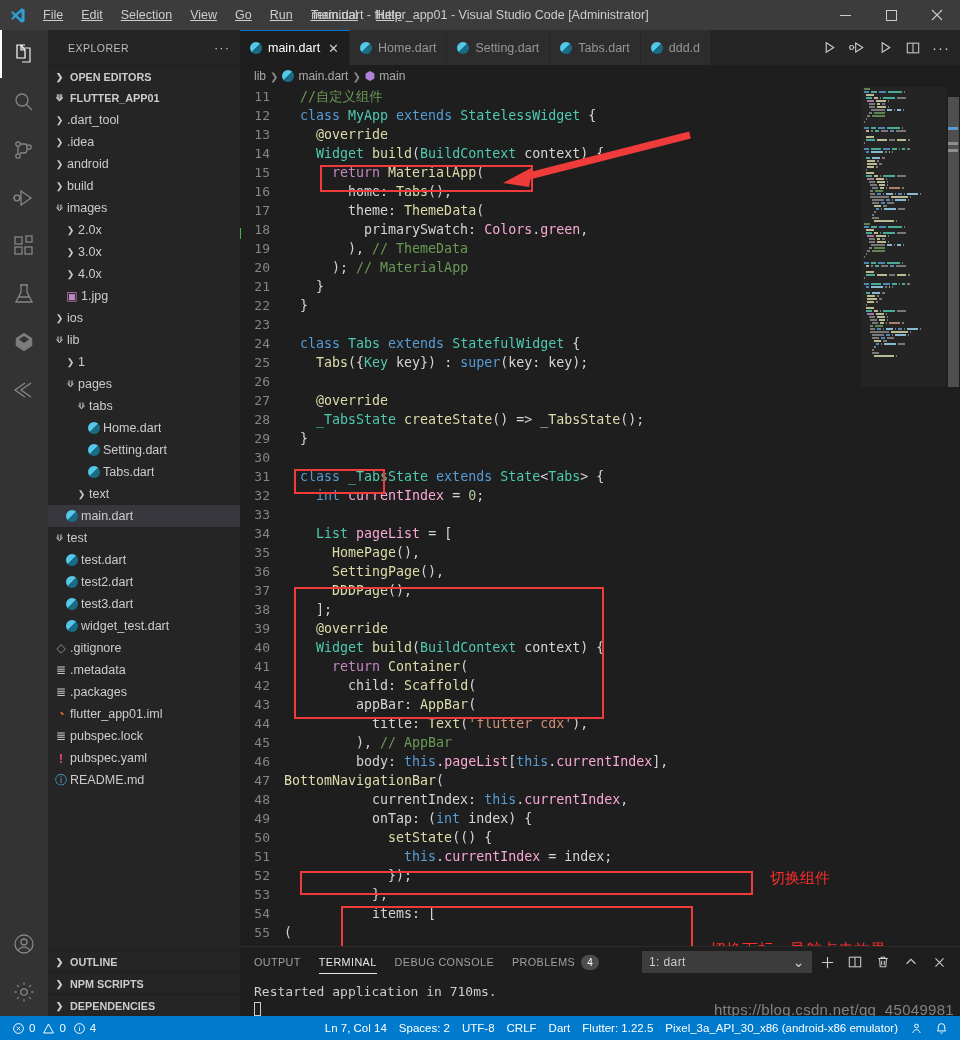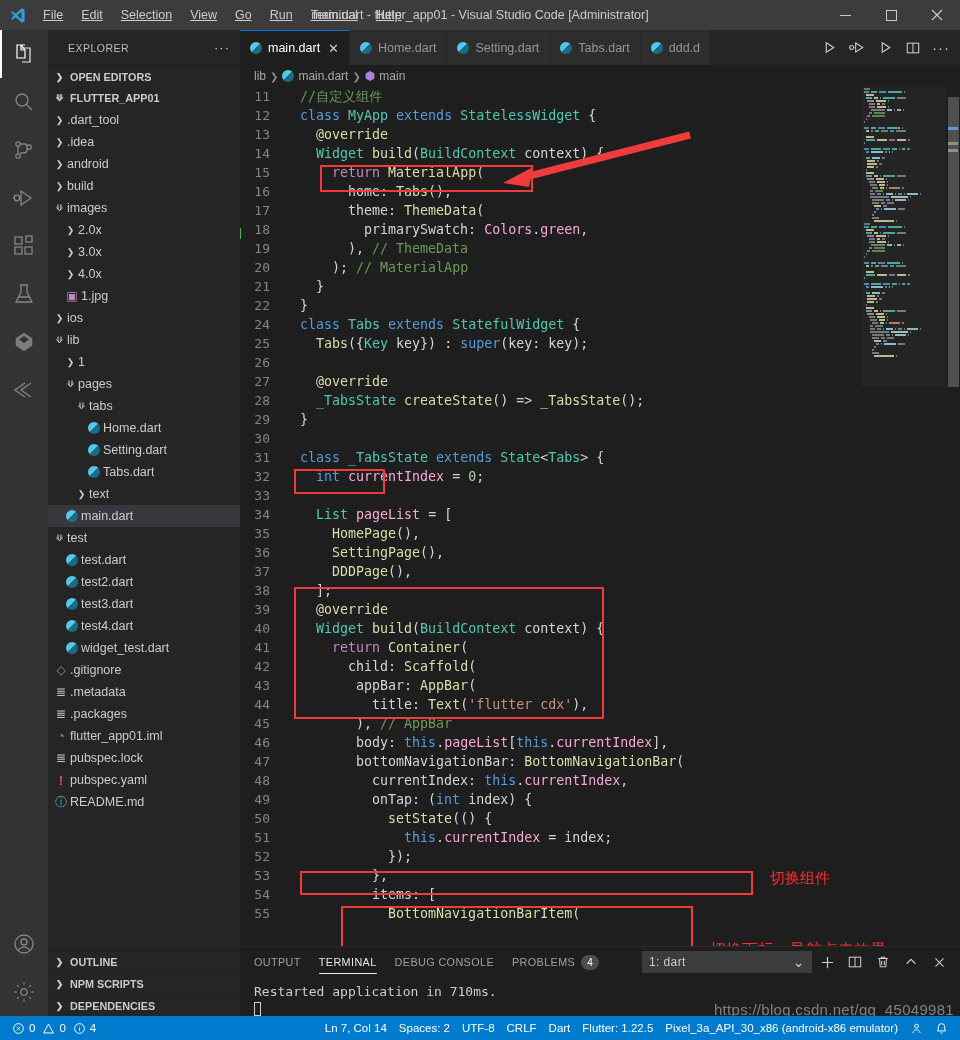--- a/index.html
+++ b/index.html
@@ -405,27 +405,20 @@
             <span class="dart-dot"></span>
           </span>
           <span class="lbl">test2.dart</span>
         </div>
         <div class="row">
           <span style="display:inline-block;width:15px;flex:none;"></span>
           <span class="ficon">
             <span class="dart-dot"></span>
           </span>
           <span class="lbl">test3.dart</span>
-        </div>
-        <div class="row">
-          <span style="display:inline-block;width:15px;flex:none;"></span>
-          <span class="ficon">
-            <span class="dart-dot"></span>
-          </span>
-          <span class="lbl">test4.dart</span>
         </div>
         <div class="row">
           <span style="display:inline-block;width:15px;flex:none;"></span>
           <span class="ficon">
             <span class="dart-dot"></span>
           </span>
           <span class="lbl">widget_test.dart</span>
         </div>
         <div class="row">
           <span style="display:inline-block;width:4px;flex:none;"></span>
@@ -564,20 +557,21 @@
           <div class="cl"><span class="gutter">13</span><span class="an">    @override</span></div>
           <div class="cl"><span class="gutter">14</span><span class="ty">    Widget </span><span class="fn">build</span><span class="pl">(</span><span class="ty">BuildContext </span><span class="pl">context) {</span></div>
           <div class="cl"><span class="gutter">15</span><span class="kc">      return </span><span class="fn">MaterialApp</span><span class="pl">(</span></div>
           <div class="cl"><span class="gutter">16</span><span class="pl">        home: </span><span class="fn">Tabs</span><span class="pl">(),</span></div>
           <div class="cl"><span class="gutter">17</span><span class="pl">        theme: </span><span class="fn">ThemeData</span><span class="pl">(</span></div>
           <div class="cl"><span class="gutter">18</span><span class="pl">          primarySwatch: </span><span class="var">Colors</span><span class="pl">.</span><span class="var">green</span><span class="pl">,</span></div>
           <div class="cl"><span class="gutter">19</span><span class="pl">        ), </span><span class="cm">// ThemeData</span></div>
           <div class="cl"><span class="gutter">20</span><span class="pl">      ); </span><span class="cm">// MaterialApp</span></div>
           <div class="cl"><span class="gutter">21</span><span class="pl">    }</span></div>
           <div class="cl"><span class="gutter">22</span><span class="pl">  }</span></div>
+          <div class="cl"><span class="gutter">23</span><span class="pl"></span></div>
           <div class="cl"><span class="gutter">24</span><span class="k">  class </span><span class="ty">Tabs </span><span class="k">extends </span><span class="ty">StatefulWidget </span><span class="pl">{</span></div>
           <div class="cl"><span class="gutter">25</span><span class="fn">    Tabs</span><span class="pl">({</span><span class="ty">Key </span><span class="pl">key}) : </span><span class="k">super</span><span class="pl">(key: key);</span></div>
           <div class="cl"><span class="gutter">26</span><span class="pl"></span></div>
           <div class="cl"><span class="gutter">27</span><span class="an">    @override</span></div>
           <div class="cl"><span class="gutter">28</span><span class="ty">    _TabsState </span><span class="fn">createState</span><span class="pl">() =&gt; </span><span class="fn">_TabsState</span><span class="pl">();</span></div>
           <div class="cl"><span class="gutter">29</span><span class="pl">  }</span></div>
           <div class="cl"><span class="gutter">30</span><span class="pl"></span></div>
           <div class="cl"><span class="gutter">31</span><span class="k">  class </span><span class="ty">_TabsState </span><span class="k">extends </span><span class="ty">State</span><span class="pl">&lt;</span><span class="ty">Tabs</span><span class="pl">&gt; {</span></div>
           <div class="cl"><span class="gutter">32</span><span class="k">    int </span><span class="var">currentIndex </span><span class="pl">= </span><span class="num">0</span><span class="pl">;</span></div>
           <div class="cl"><span class="gutter">33</span><span class="pl"></span></div>
@@ -587,29 +581,29 @@
           <div class="cl"><span class="gutter">37</span><span class="fn">      DDDPage</span><span class="pl">(),</span></div>
           <div class="cl"><span class="gutter">38</span><span class="pl">    ];</span></div>
           <div class="cl"><span class="gutter">39</span><span class="an">    @override</span></div>
           <div class="cl"><span class="gutter">40</span><span class="ty">    Widget </span><span class="fn">build</span><span class="pl">(</span><span class="ty">BuildContext </span><span class="pl">context) {</span></div>
           <div class="cl"><span class="gutter">41</span><span class="kc">      return </span><span class="fn">Container</span><span class="pl">(</span></div>
           <div class="cl"><span class="gutter">42</span><span class="pl">        child: </span><span class="fn">Scaffold</span><span class="pl">(</span></div>
           <div class="cl"><span class="gutter">43</span><span class="pl">         appBar: </span><span class="fn">AppBar</span><span class="pl">(</span></div>
           <div class="cl"><span class="gutter">44</span><span class="pl">           title: </span><span class="fn">Text</span><span class="pl">(</span><span class="str">'flutter cdx'</span><span class="pl">),</span></div>
           <div class="cl"><span class="gutter">45</span><span class="pl">         ), </span><span class="cm">// AppBar</span></div>
           <div class="cl"><span class="gutter">46</span><span class="pl">         body: </span><span class="k">this</span><span class="pl">.</span><span class="var">pageList</span><span class="pl">[</span><span class="k">this</span><span class="pl">.</span><span class="var">currentIndex</span><span class="pl">],</span></div>
-          <div class="cl"><span class="gutter">47</span><span class="pl">         bottomNavigationBar: </span><span class="fn">BottomNavigationBar</span><span class="pl">(</span></div>
+          <div class="cl"><span class="gutter">47</span><span class="fn">BottomNavigationBar</span><span class="pl">(</span></div>
           <div class="cl"><span class="gutter">48</span><span class="pl">           currentIndex: </span><span class="k">this</span><span class="pl">.</span><span class="var">currentIndex</span><span class="pl">,</span></div>
           <div class="cl"><span class="gutter">49</span><span class="pl">           onTap: (</span><span class="k">int </span><span class="pl">index) {</span></div>
           <div class="cl"><span class="gutter">50</span><span class="fn">             setState</span><span class="pl">(() {</span></div>
           <div class="cl"><span class="gutter">51</span><span class="k">               this</span><span class="pl">.</span><span class="var">currentIndex </span><span class="pl">= index;</span></div>
           <div class="cl"><span class="gutter">52</span><span class="pl">             });</span></div>
           <div class="cl"><span class="gutter">53</span><span class="pl">           },</span></div>
           <div class="cl"><span class="gutter">54</span><span class="pl">           items: [</span></div>
-          <div class="cl"><span class="gutter">55</span><span class="fn">             BottomNavigationBarItem</span><span class="pl">(</span></div>
+          <div class="cl"><span class="gutter">55</span><span class="pl">(</span></div>
         </div>
 
       <div class="dirty-mark" style="top:141px; left:-8px;"></div>
 
       <div class="minimap" id="minimap">
           <div class="mm-line">
             <span style="width: 1.8px; height: 2px;"></span>
             <span class="mm-seg" style="width: 6.3px; background: rgb(106, 153, 85);"></span>
           </div>
           <div class="mm-line">

